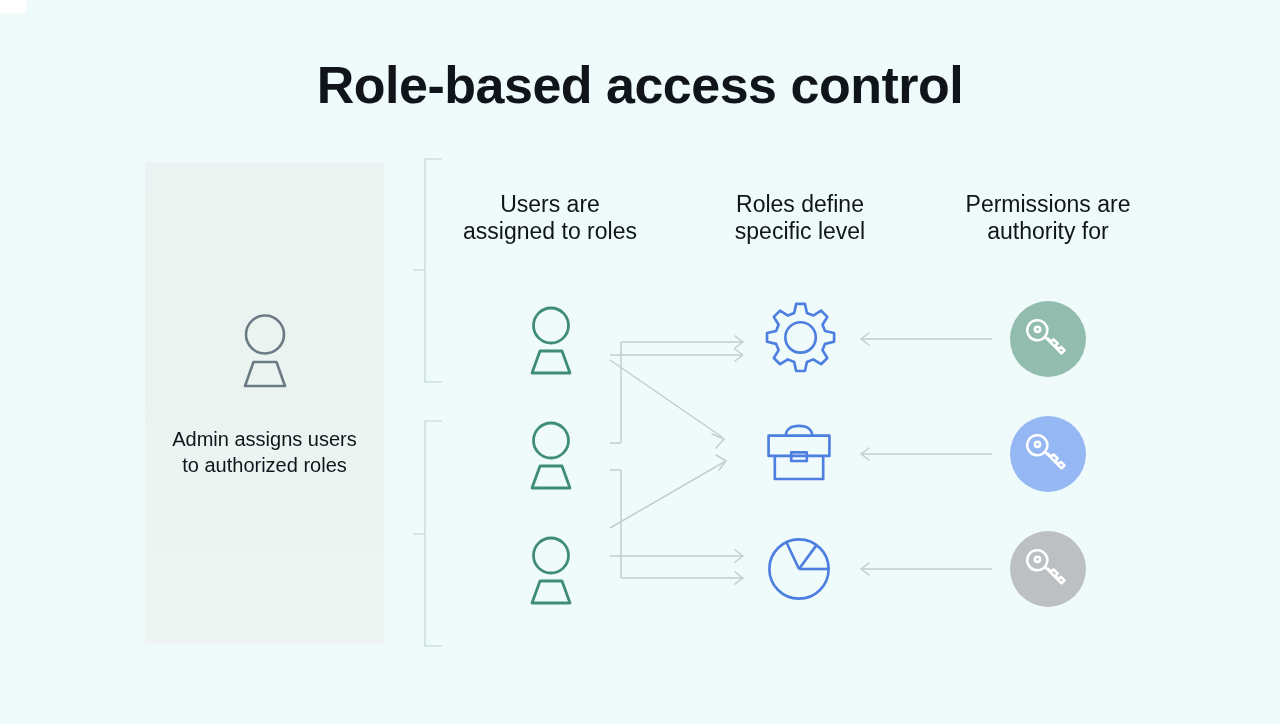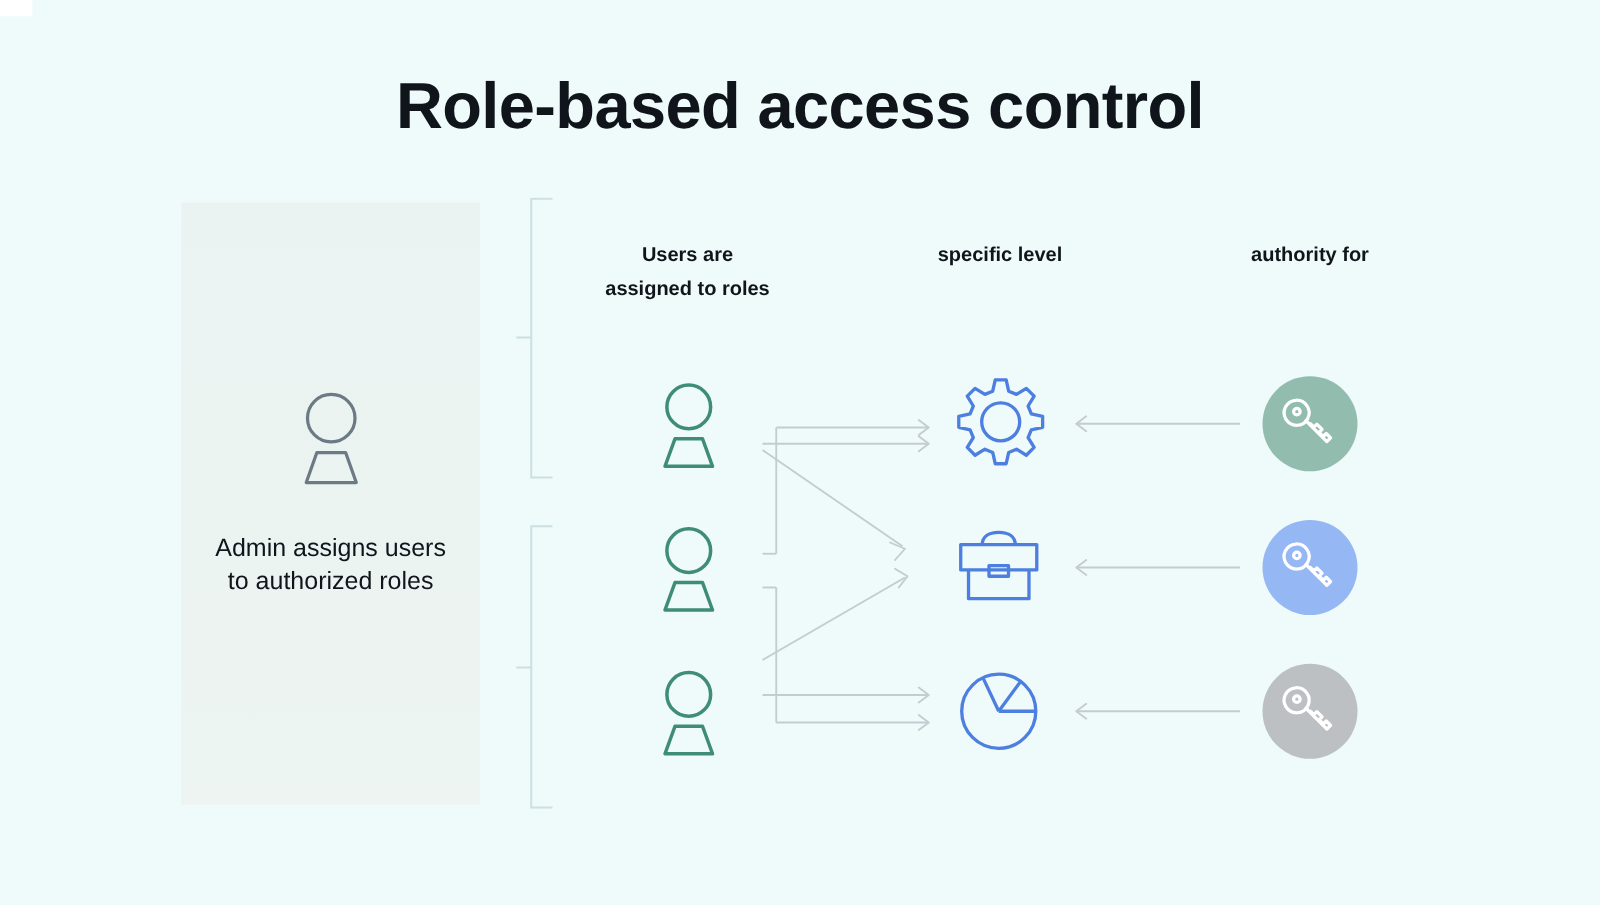--- a/index.html
+++ b/index.html
@@ -79,24 +79,24 @@
     stroke-width: 1.6;
     fill: none;
   }
   #bracket-top { left: 412px; top: 158px; }
   #bracket-bottom { left: 412px; top: 420px; }
 
   
   .col-head {
     position: absolute;
     text-align: center;
-    font-size: 16px;
+    font-size: 23px;
     line-height: 27px;
     color: #10151b;
-    font-weight: 700;
+    font-weight: 400;
   }
   #head-users { left: 435px; top: 191px; width: 230px; }
   #head-roles { left: 690px; top: 191px; width: 220px; }
   #head-perms { left: 938px; top: 191px; width: 220px; }
 
   
   .user-icon {
     position: absolute;
     left: 512px;
     width: 78px;
@@ -176,23 +176,25 @@
   </svg>
   <svg id="bracket-bottom" class="bracket" width="34" height="228" viewBox="0 0 34 228">
     <path d="M30 1 L13 1 L13 114 L1 114 L13 114 L13 226 L30 226"></path>
   </svg>
 
   <div id="head-users" class="col-head">
     <div>Users are</div>
     <div>assigned to roles</div>
   </div>
   <div id="head-roles" class="col-head">
+    <div>Roles define</div>
     <div>specific level</div>
   </div>
   <div id="head-perms" class="col-head">
+    <div>Permissions are</div>
     <div>authority for</div>
   </div>
 
   <svg id="connectors" viewBox="0 0 1280 724">
     <g>
 
       <path class="conn-line" d="M610 355 L742 355"></path>
       <path class="conn-head" d="M735 349 L743 355 L735 361"></path>
 
       <path class="conn-line" d="M621 342 L621 443"></path>

